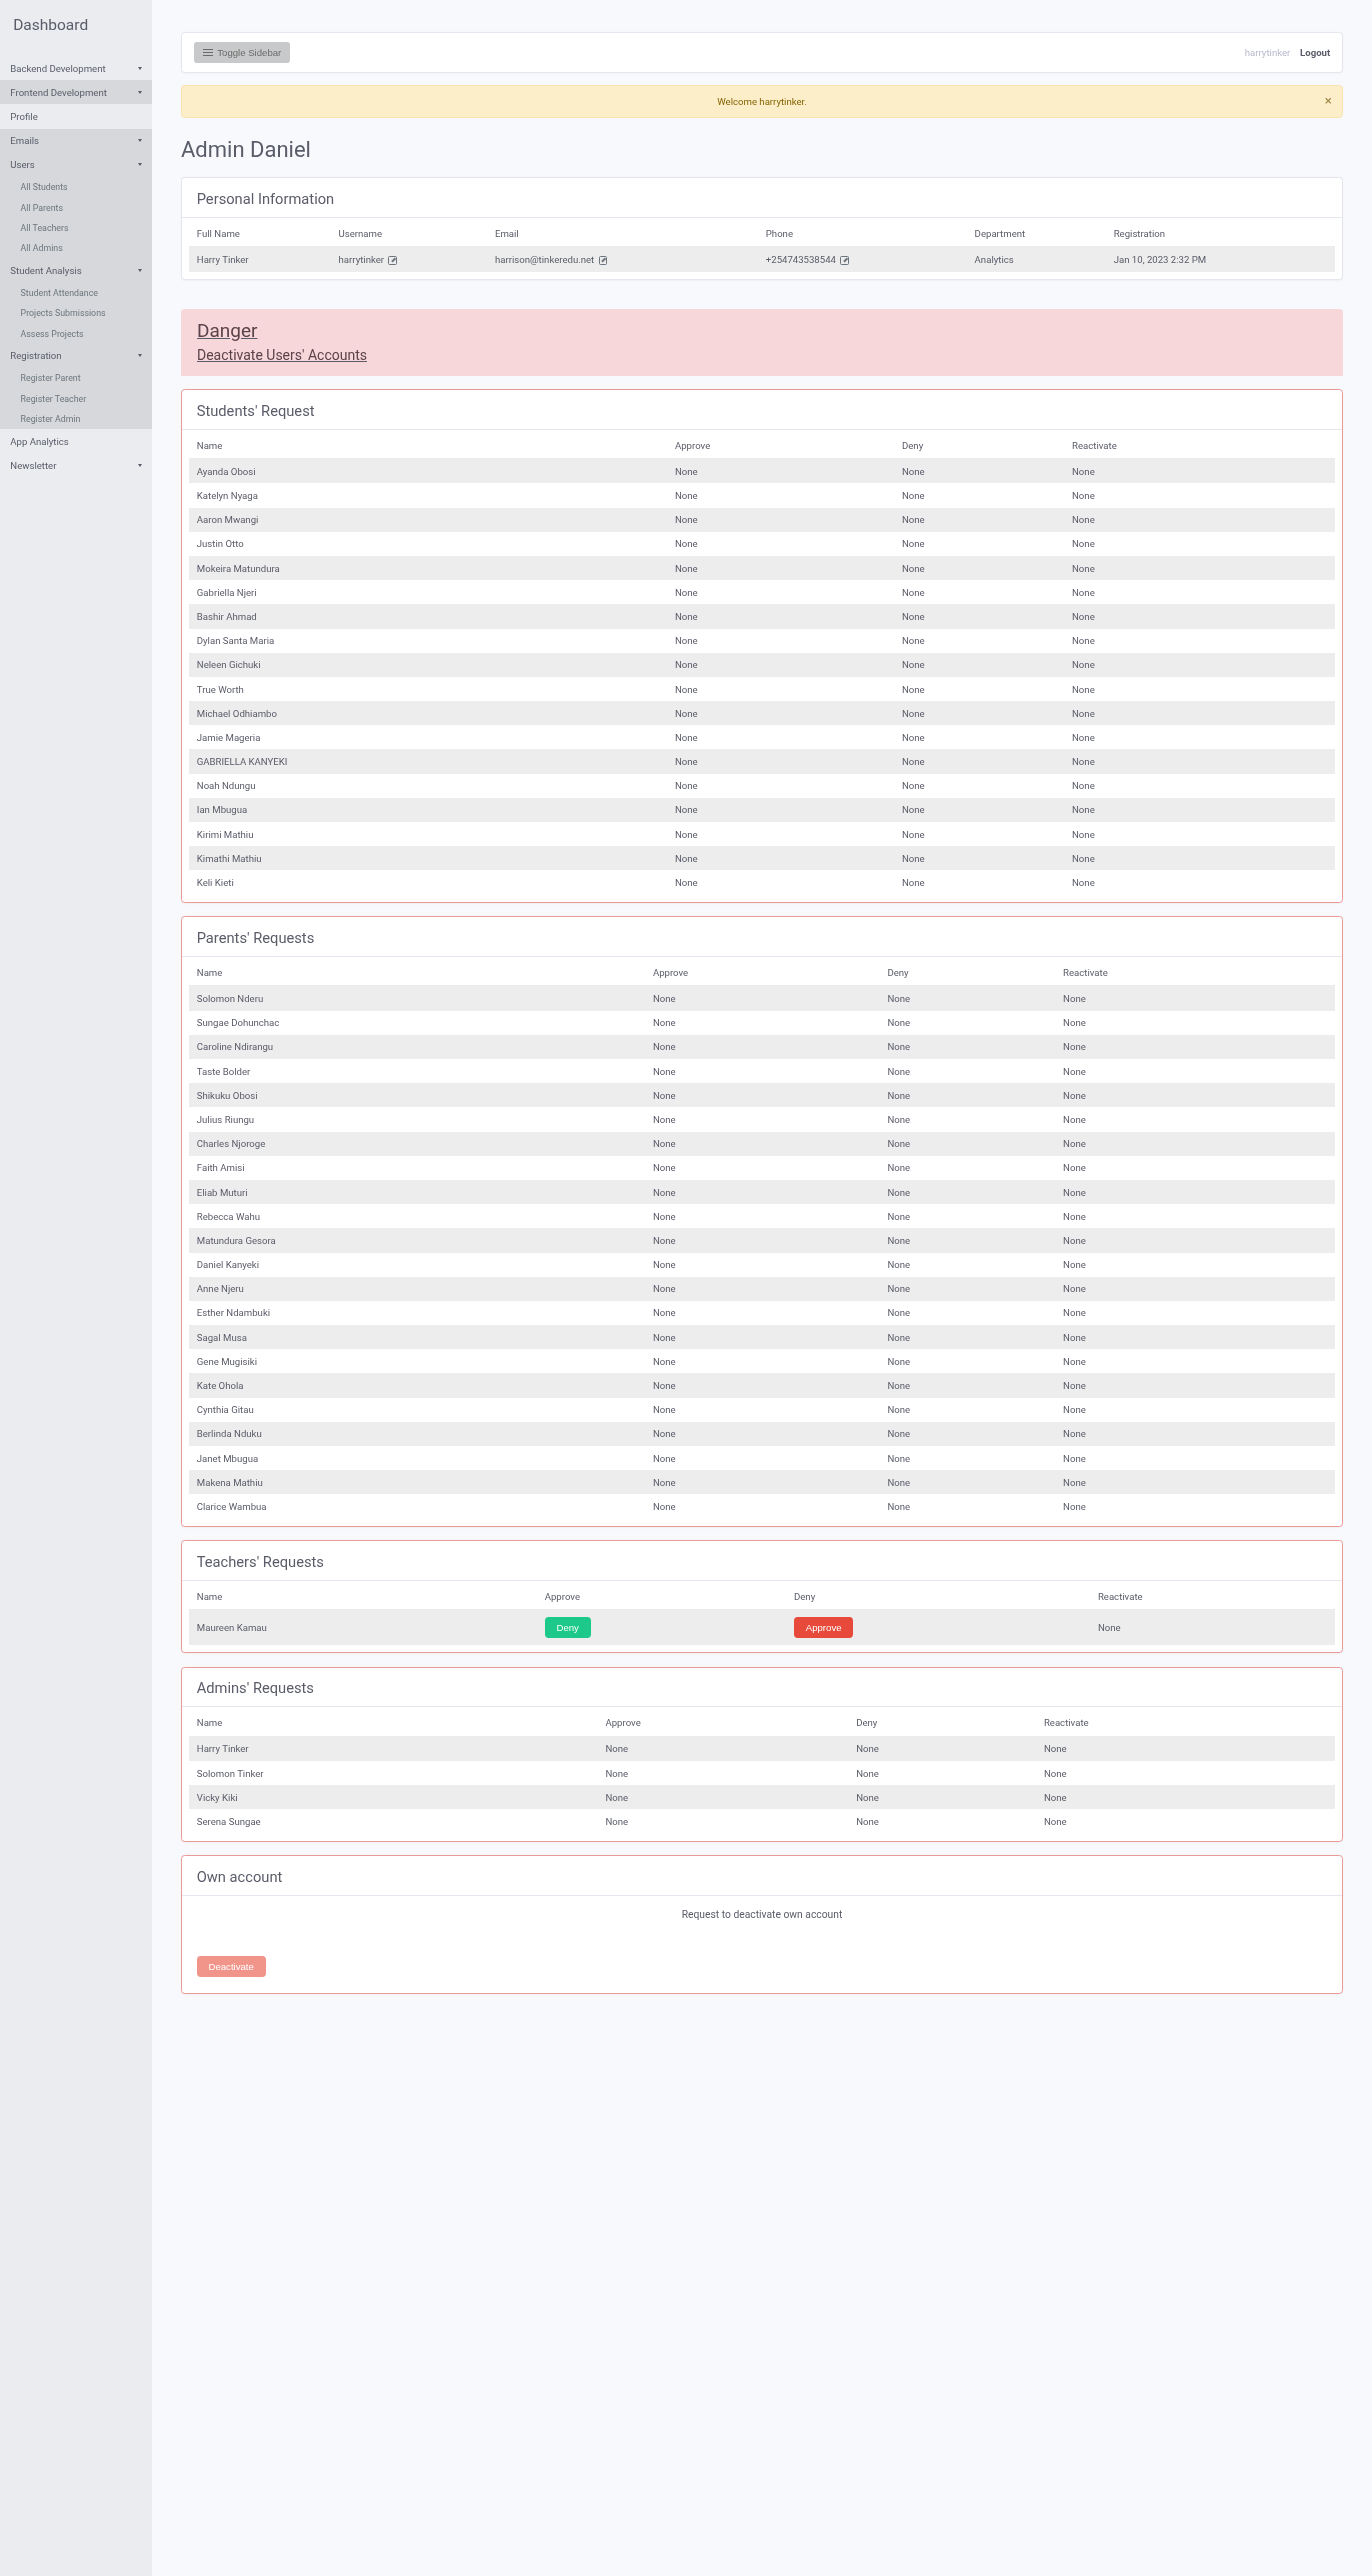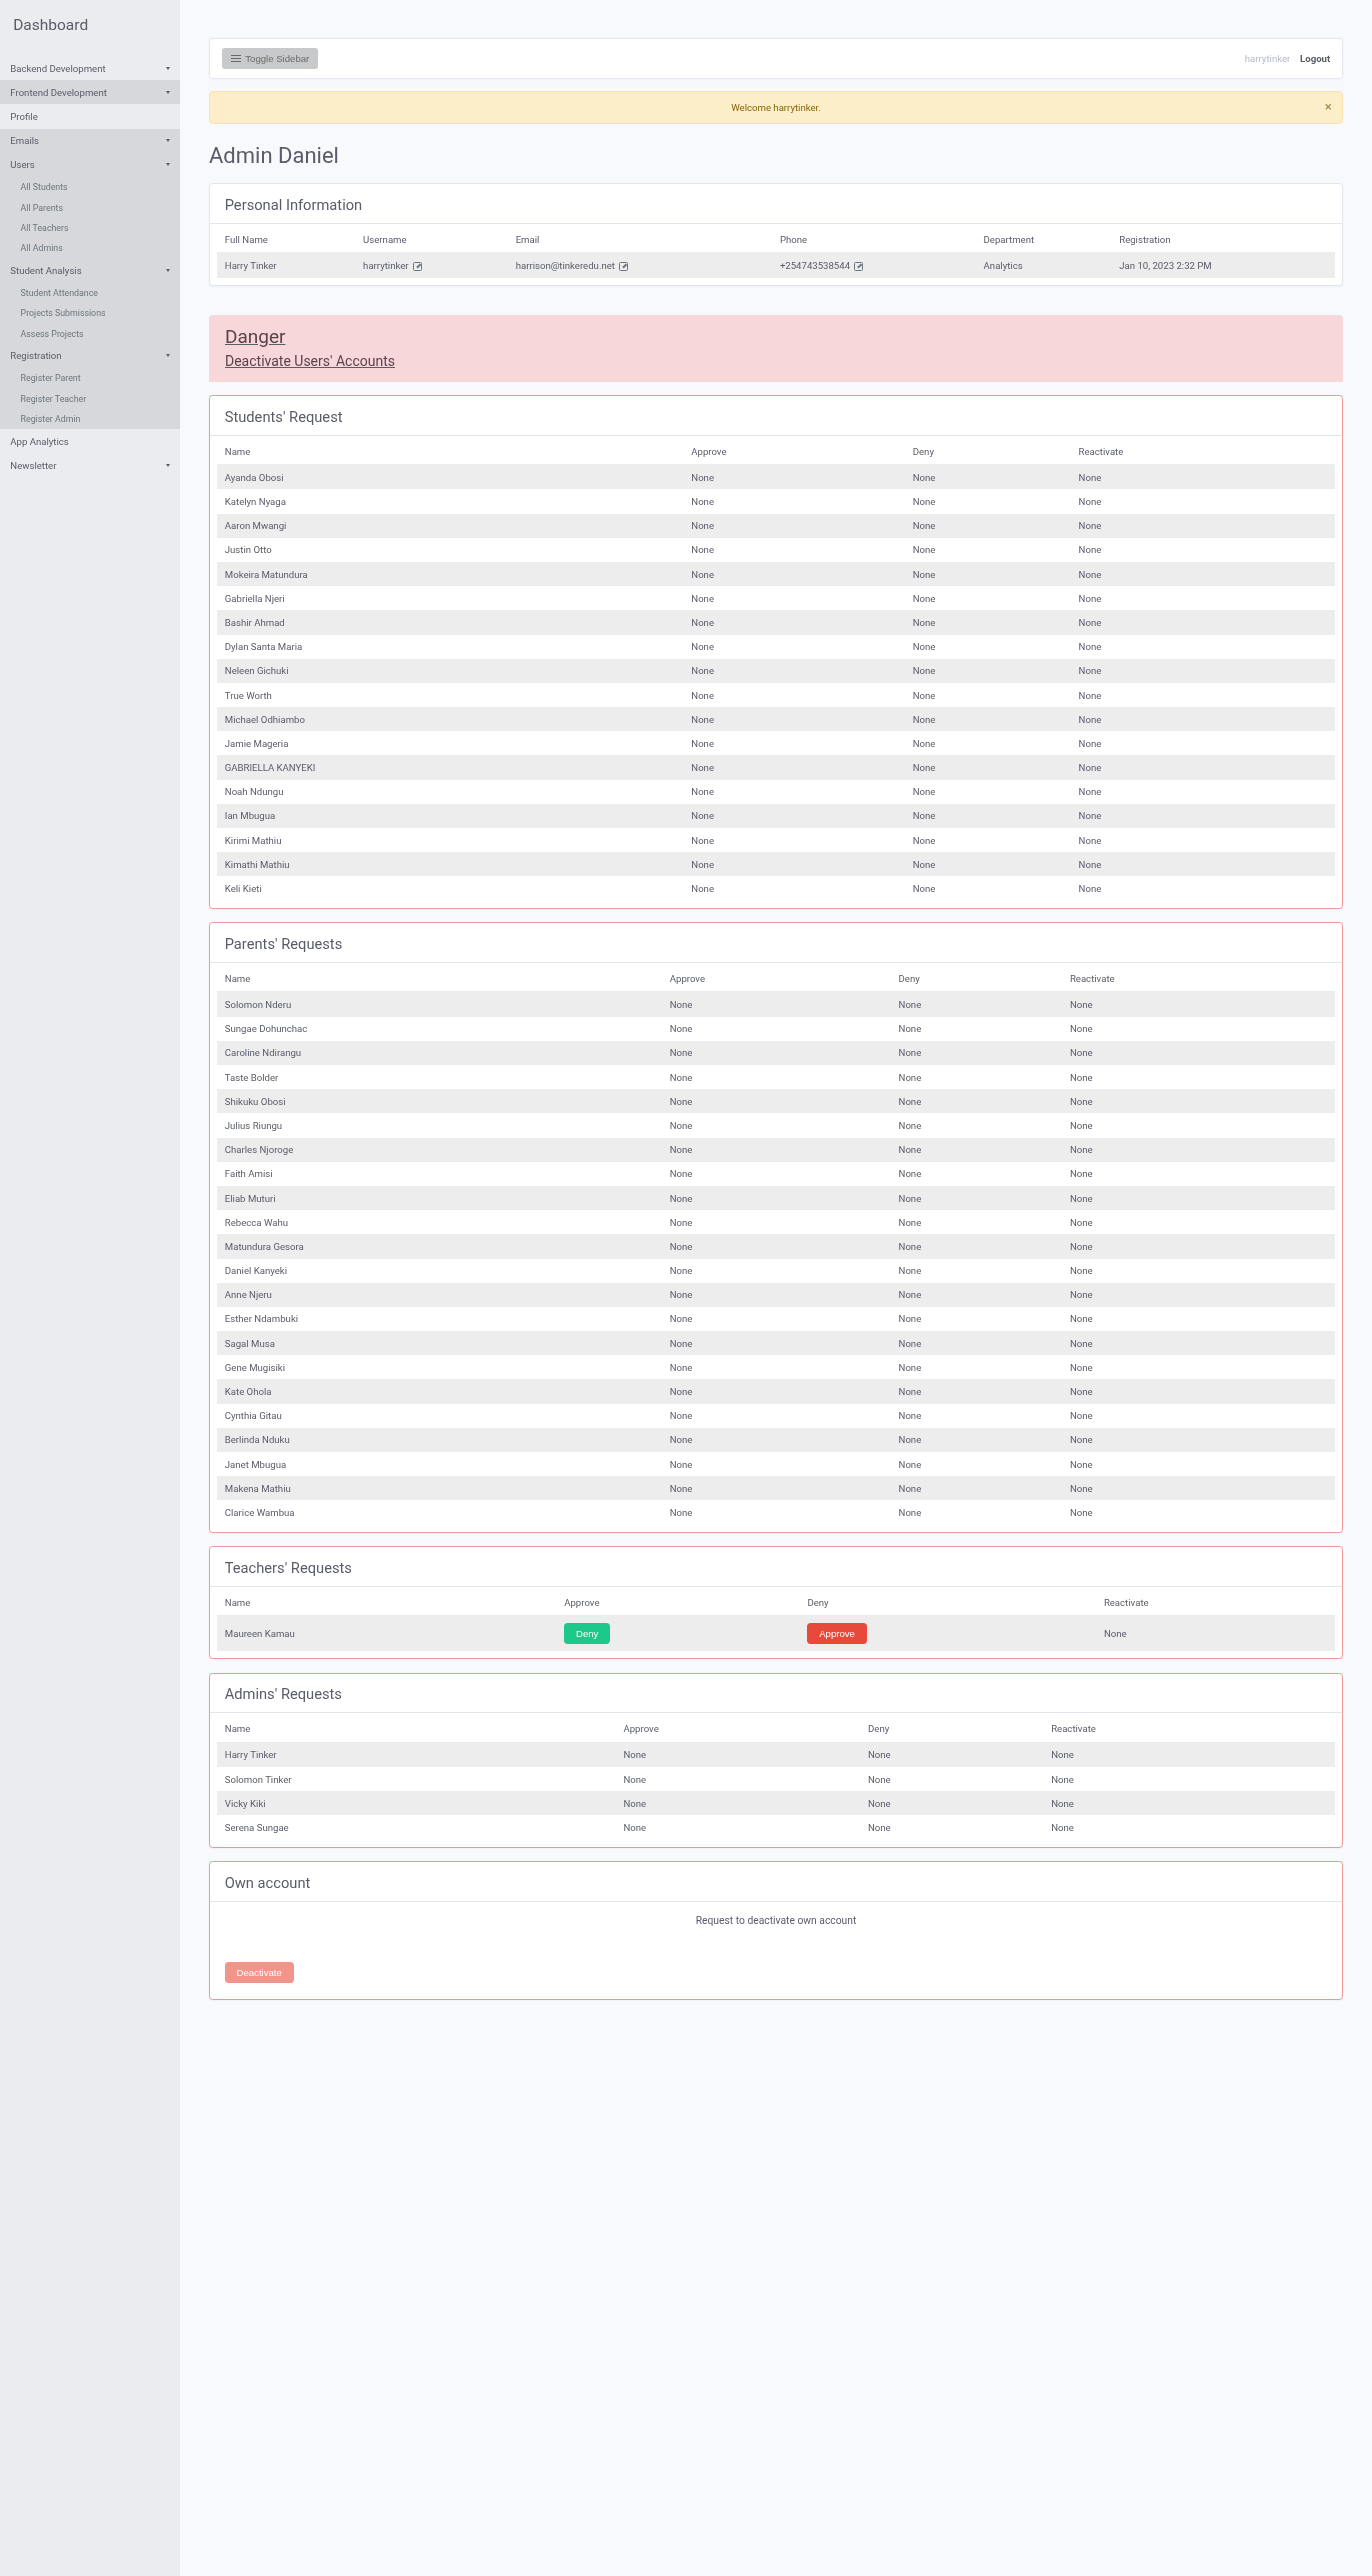--- a/index.html
+++ b/index.html
@@ -5,21 +5,21 @@
   * { box-sizing: border-box; margin: 0; padding: 0; }
   body {
     font-family: "Segoe UI", Roboto, Arial, sans-serif;
     font-size: 10.3px;
     background: #f8f9fc;
     color: #5a5c69;
     display: flex;
     min-height: 100vh;
   }
   .sidebar {
-    width: 180px;
+    width: 152px;
     background: #eaecef;
     flex-shrink: 0;
     padding-bottom: 29px;
   }
   .sidebar-brand {
     padding: 16px 13.2px 22px 13.2px;
     font-size: 15.5px;
     color: #5a5c69;
     font-weight: 400;
   }
@@ -43,21 +43,21 @@
     background: #d6d8db;
   }
   .caret {
     width: 0; height: 0;
     border-left: 2.9px solid transparent;
     border-right: 2.9px solid transparent;
     border-top: 3.7px solid #5a5c69;
   }
   .content {
     flex: 1;
-    padding: 16px 29px 29px 29px;
+    padding: 10px 29px 29px 29px;
   }
   .topbar {
     background: #fff;
     border: 0.7px solid #e3e6ec;
     border-radius: 3.7px;
     margin-top: 22px;
     padding: 8.8px 11.8px;
     display: flex;
     justify-content: space-between;
     align-items: center;

